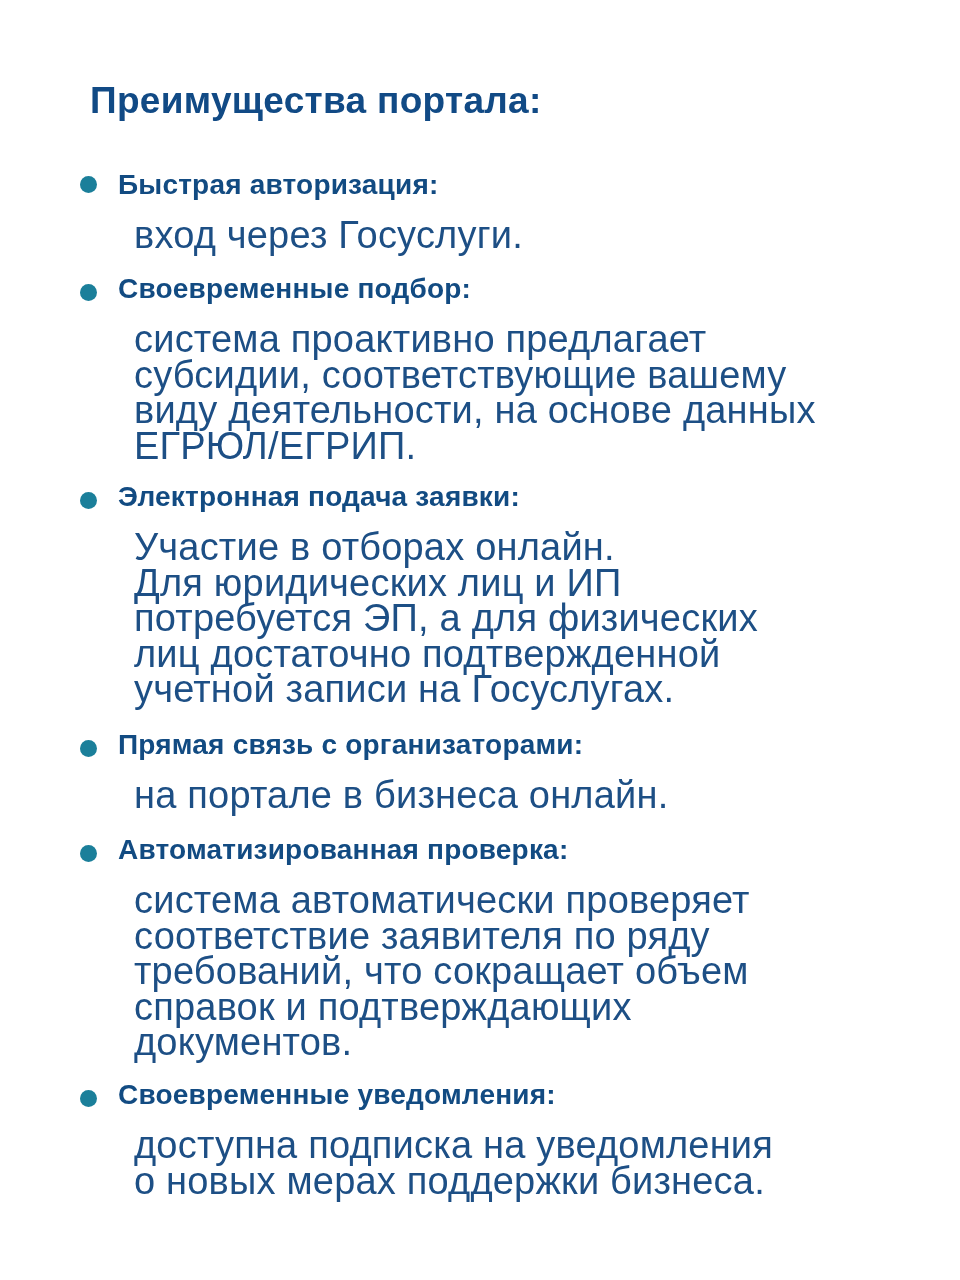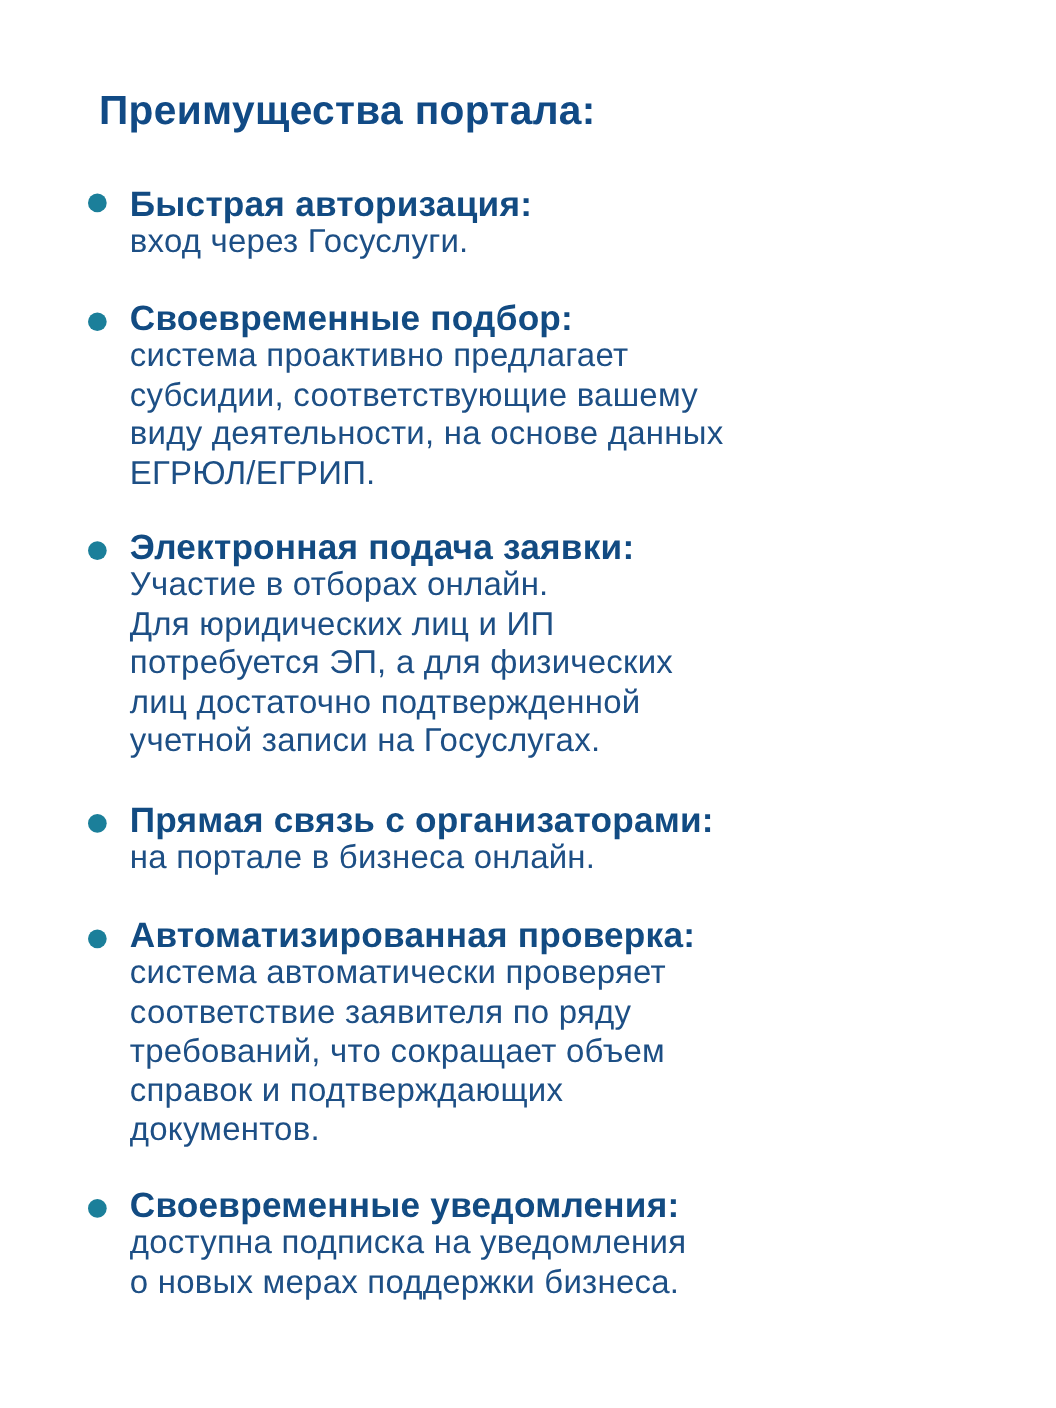--- a/index.html
+++ b/index.html
@@ -52,33 +52,33 @@
       width: 17px;
       height: 17px;
       border-radius: 50%;
       background: #1b7f9a;
     }
     .heading {
       position: absolute;
       left: 118px;
       top: 0;
       margin: 0;
-      font-size: 32px;
+      font-size: 28px;
       font-weight: 700;
       color: #124b82;
       line-height: 34px;
       white-space: nowrap;
       letter-spacing: 0.2px;
     }
     .body {
       position: absolute;
       left: 118px;
       top: 34px;
-      margin: 0;
-      font-size: 30px;
+      margin: 16px;
+      font-size: 38px;
       font-weight: 400;
       color: #1d4f85;
       line-height: 35.5px;
       white-space: pre-line;
       letter-spacing: 0.2px;
     }
   </style>
 </head>
 <body>
 

